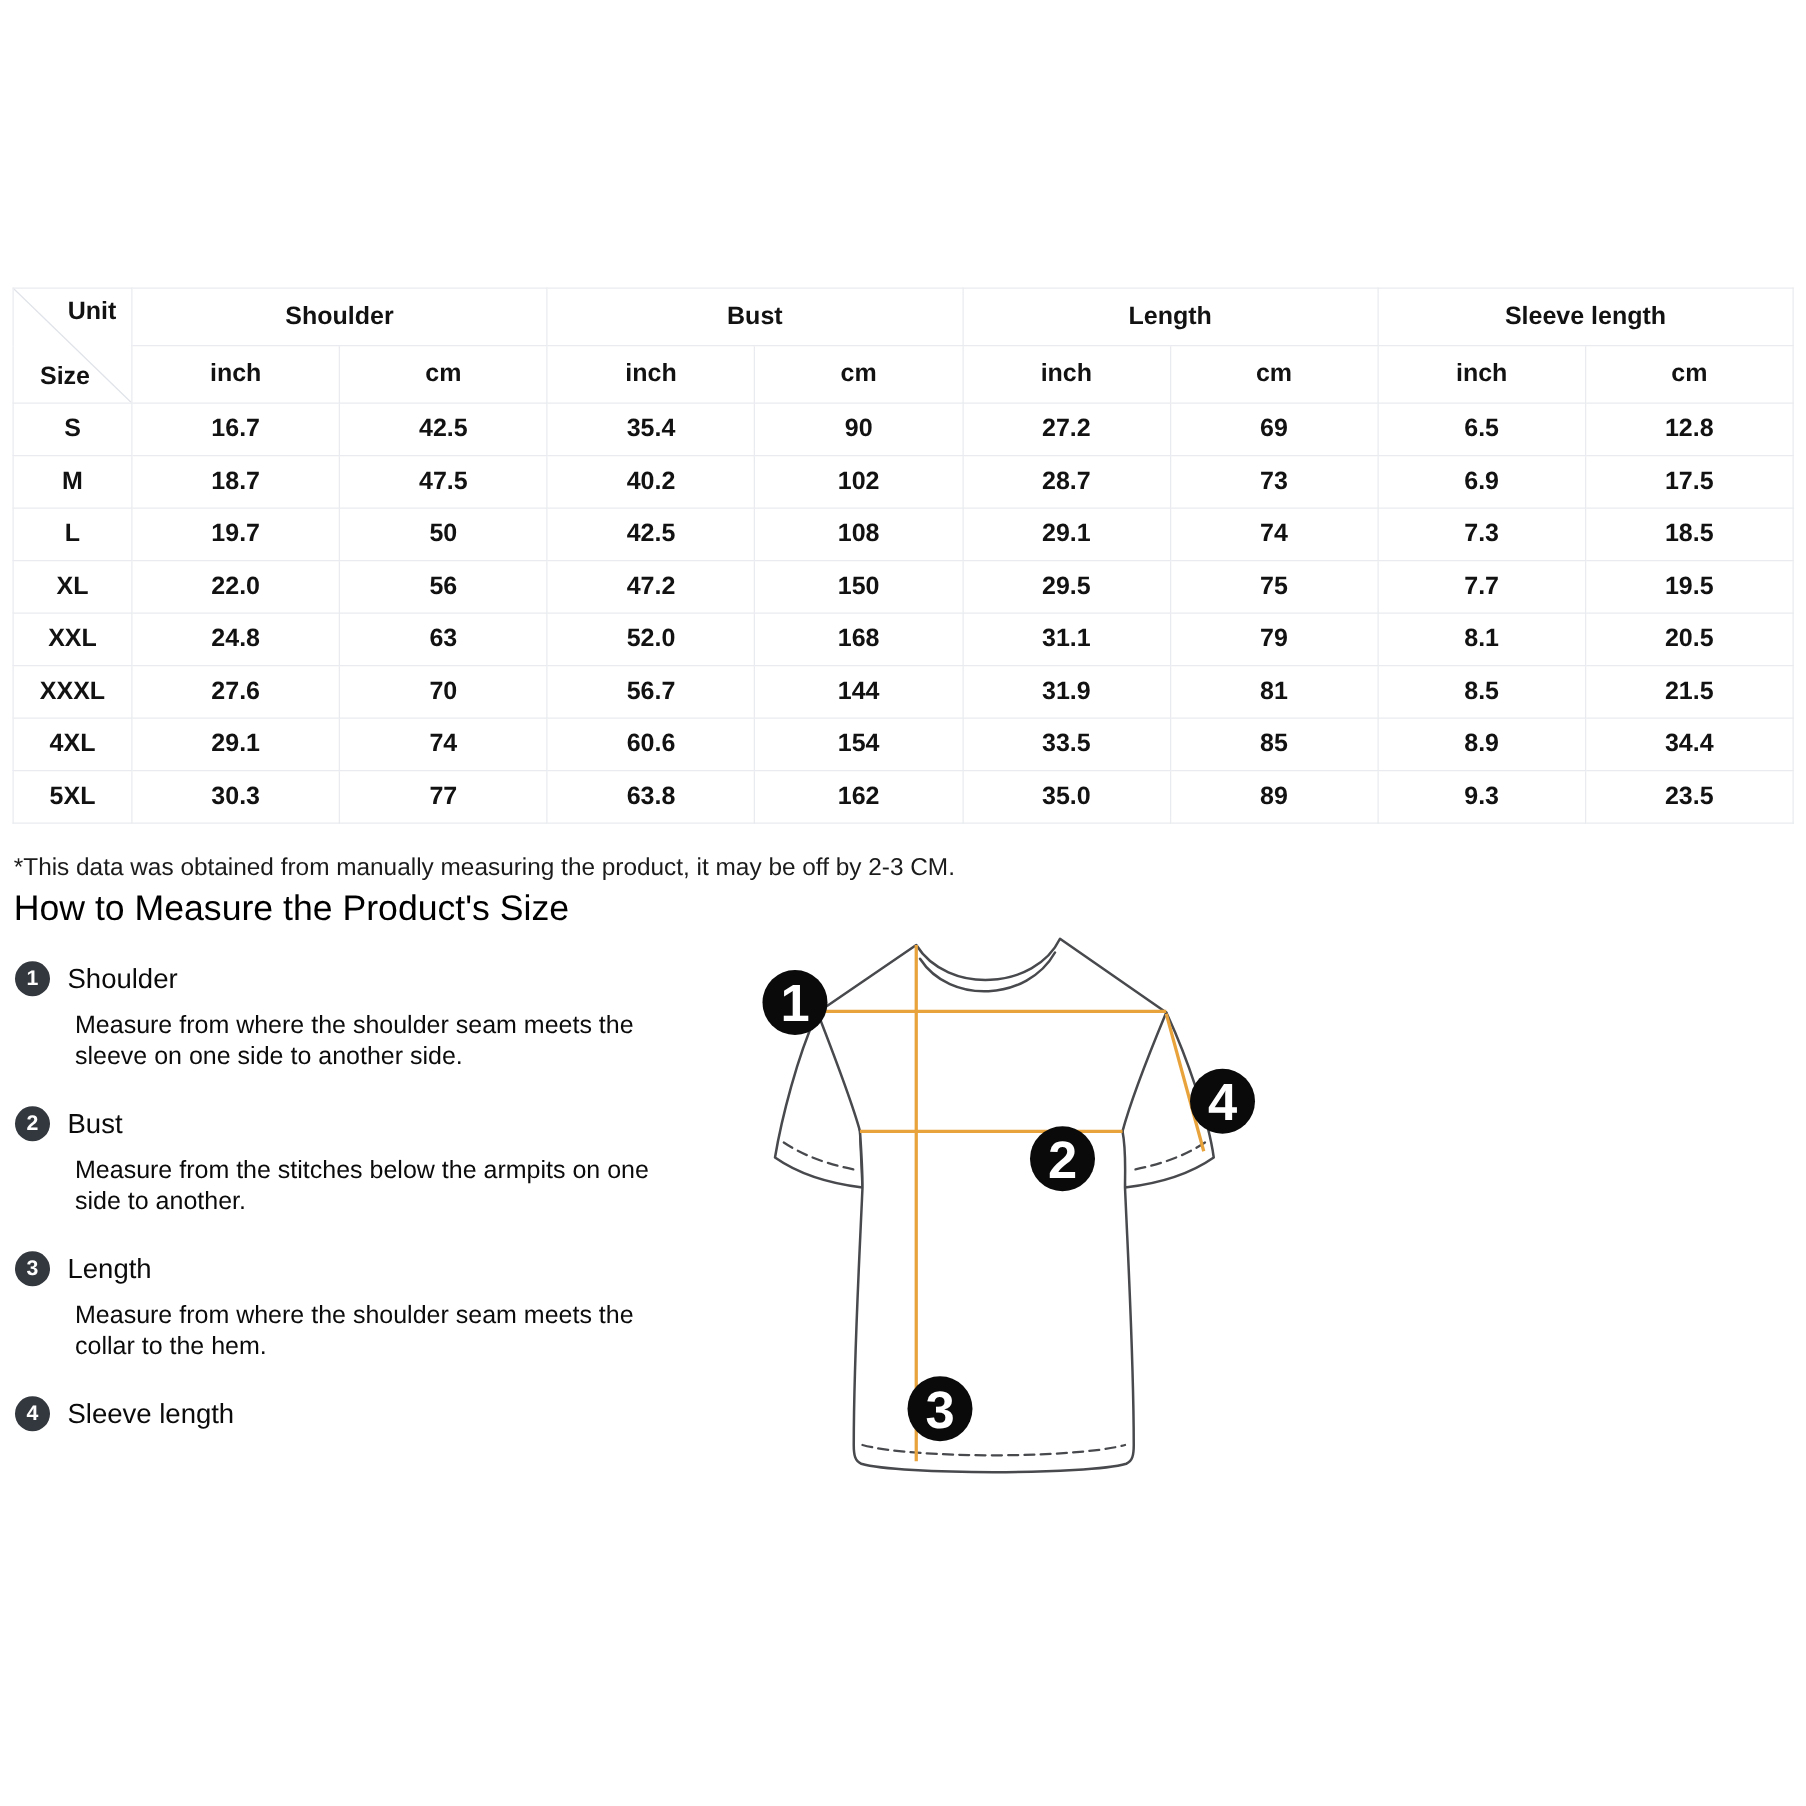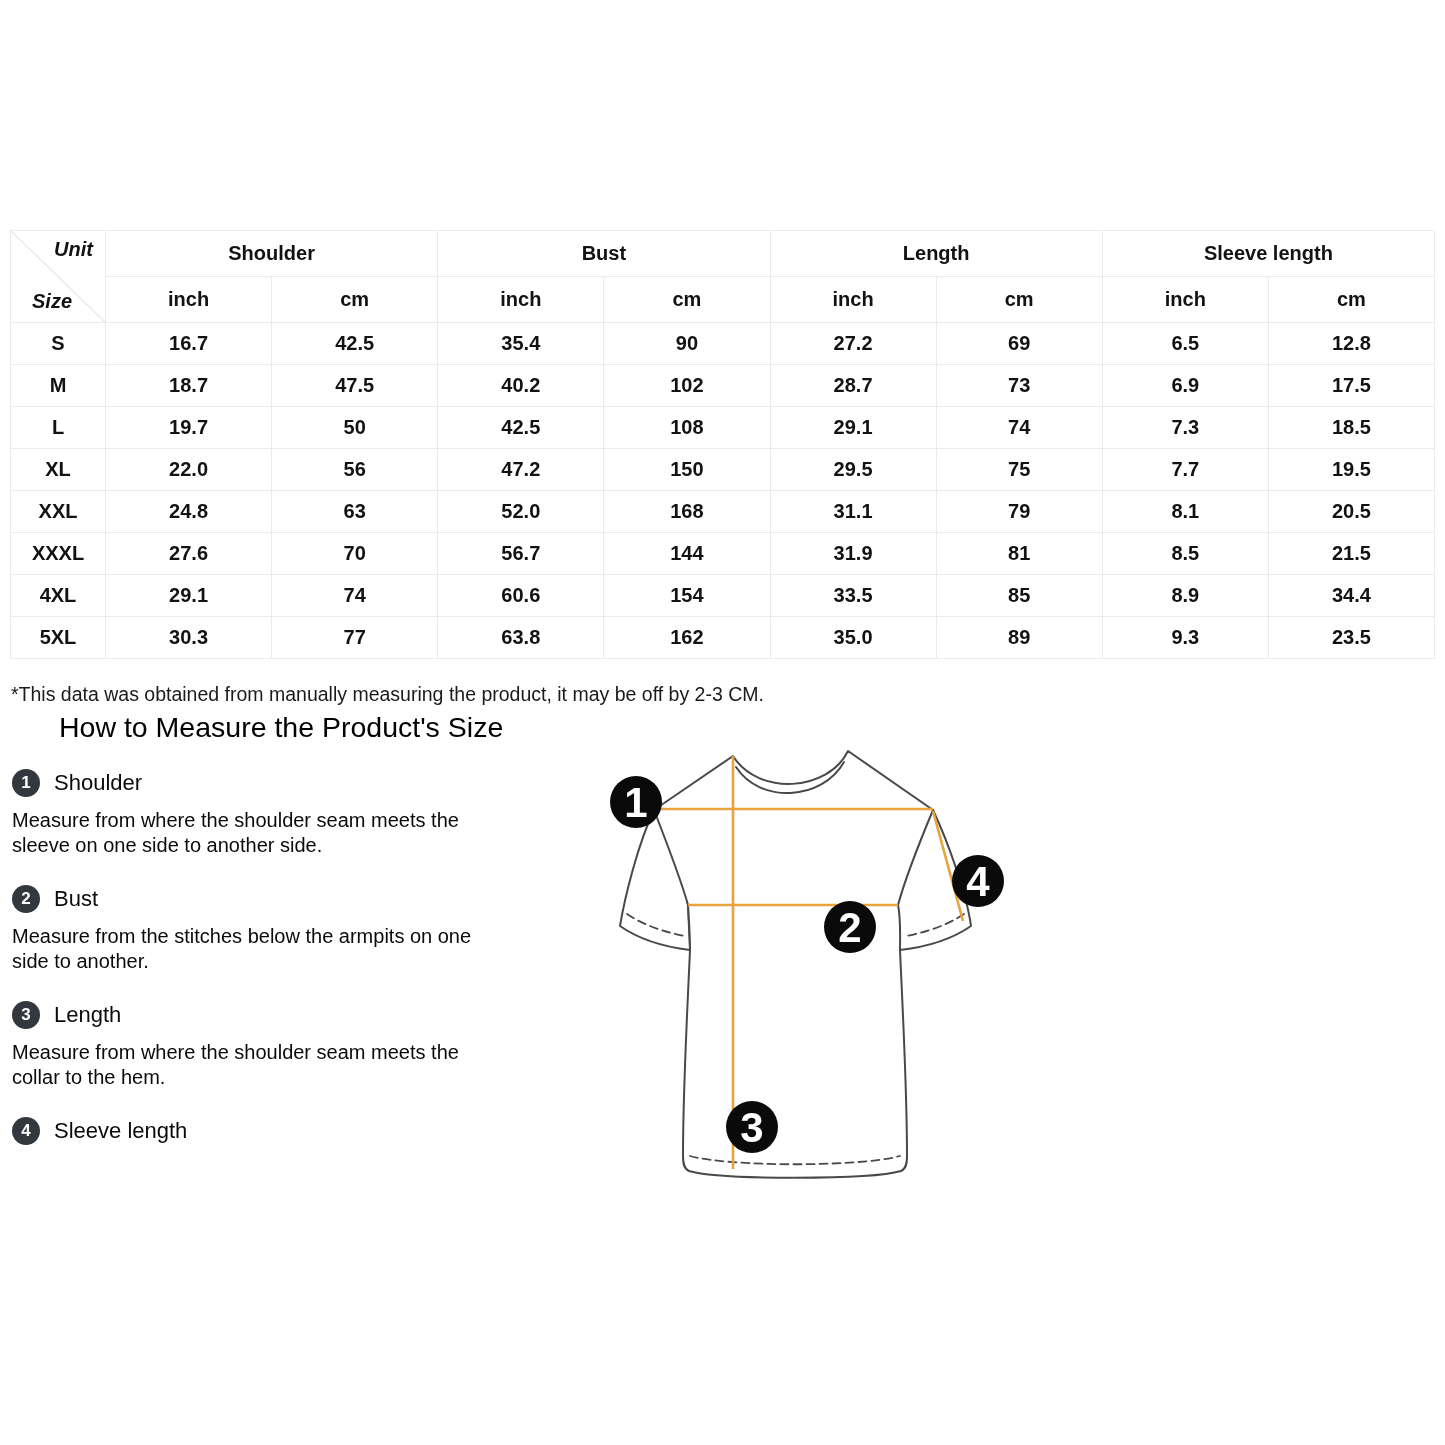--- a/index.html
+++ b/index.html
@@ -12,43 +12,43 @@
   table.size-table{
     position:absolute;left:10px;top:230px;width:1425px;
     border-collapse:collapse;table-layout:fixed;
   }
   .size-table th,.size-table td{
     border:1px solid #e9ebf0;text-align:center;vertical-align:middle;
     font-weight:bold;font-size:20px;color:#121212;padding:0;
   }
   .size-table thead th{height:45px;}
   .size-table tbody td,.size-table tbody th{height:41px;}
-  th.corner{position:relative;padding:16px;font-style:italic;}
+  th.corner{position:relative;padding:16px;}
   th.corner .diag{position:absolute;left:0;top:0;width:100%;height:100%;}
   th.corner .corner-top{position:absolute;top:7px;right:12px;font-size:20px;}
   th.corner .corner-bottom{position:absolute;bottom:9px;left:21px;font-size:20px;}
   
   .footnote{
     position:absolute;left:11px;top:661px;font-size:19.5px;font-weight:400;color:#1b1b1b;margin-top:22px;
   }
   
   .guide-heading{
-    position:absolute;left:11px;top:711px;font-size:28.5px;font-weight:400;color:#000;margin-left:48px;
+    position:absolute;left:11px;top:711px;font-size:28.5px;font-weight:400;color:#000;
   }
   
   .guide{position:absolute;left:12px;top:769px;width:540px;}
   .guide-item{margin-bottom:27px;}
   .gi-head{display:flex;align-items:center;gap:14px;margin-bottom:11px;}
   .badge{
     width:28px;height:28px;border-radius:50%;background:var(--badge-bg,#33383E);
     color:#fff;font-size:17px;font-weight:bold;display:flex;align-items:center;
     justify-content:center;flex:0 0 28px;
   }
   .gi-label{font-size:22px;color:#0b0b0b;}
-  .gi-desc{font-size:20px;line-height:25px;color:#0b0b0b;white-space:pre-line;}
+  .gi-desc{font-size:20px;line-height:25px;color:#0b0b0b;white-space:pre-line;margin-left:48px;}
   
   .shirt-svg{position:absolute;left:580px;top:728px;width:480px;height:480px;}
   .outline{fill:#ffffff;stroke:#47494d;stroke-width:2;stroke-linejoin:round;stroke-linecap:round;}
   .seam{fill:none;stroke:#47494d;stroke-width:2;stroke-linecap:round;}
   .stitch{fill:none;stroke:#47494d;stroke-width:1.8;stroke-dasharray:8 5;stroke-linecap:round;}
   .measure{fill:none;stroke:var(--measure,#E8A33C);stroke-width:2.6;}
   .marker-circle{fill:var(--marker-bg,#0a0a0a);}
   .marker-num{
     fill:#ffffff;font-size:42px;font-weight:bold;text-anchor:middle;
     font-family:"Liberation Sans","DejaVu Sans",sans-serif;

